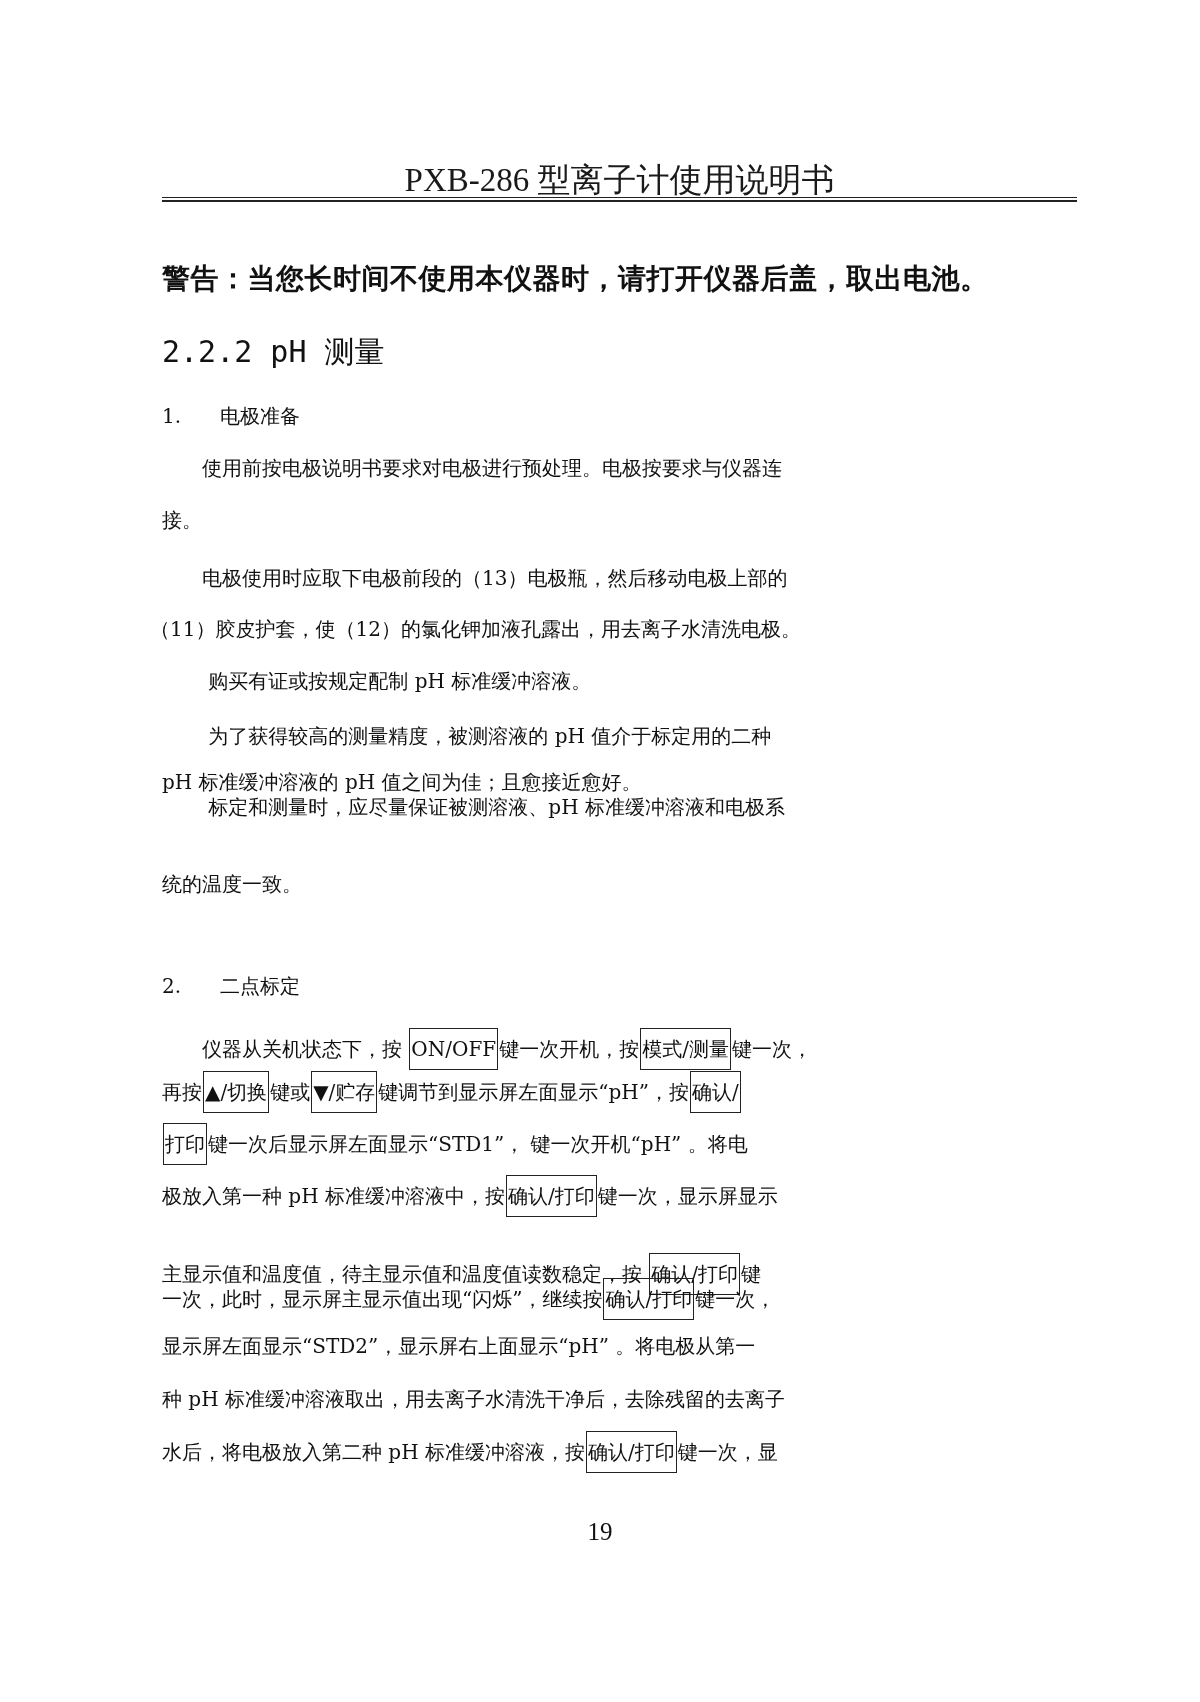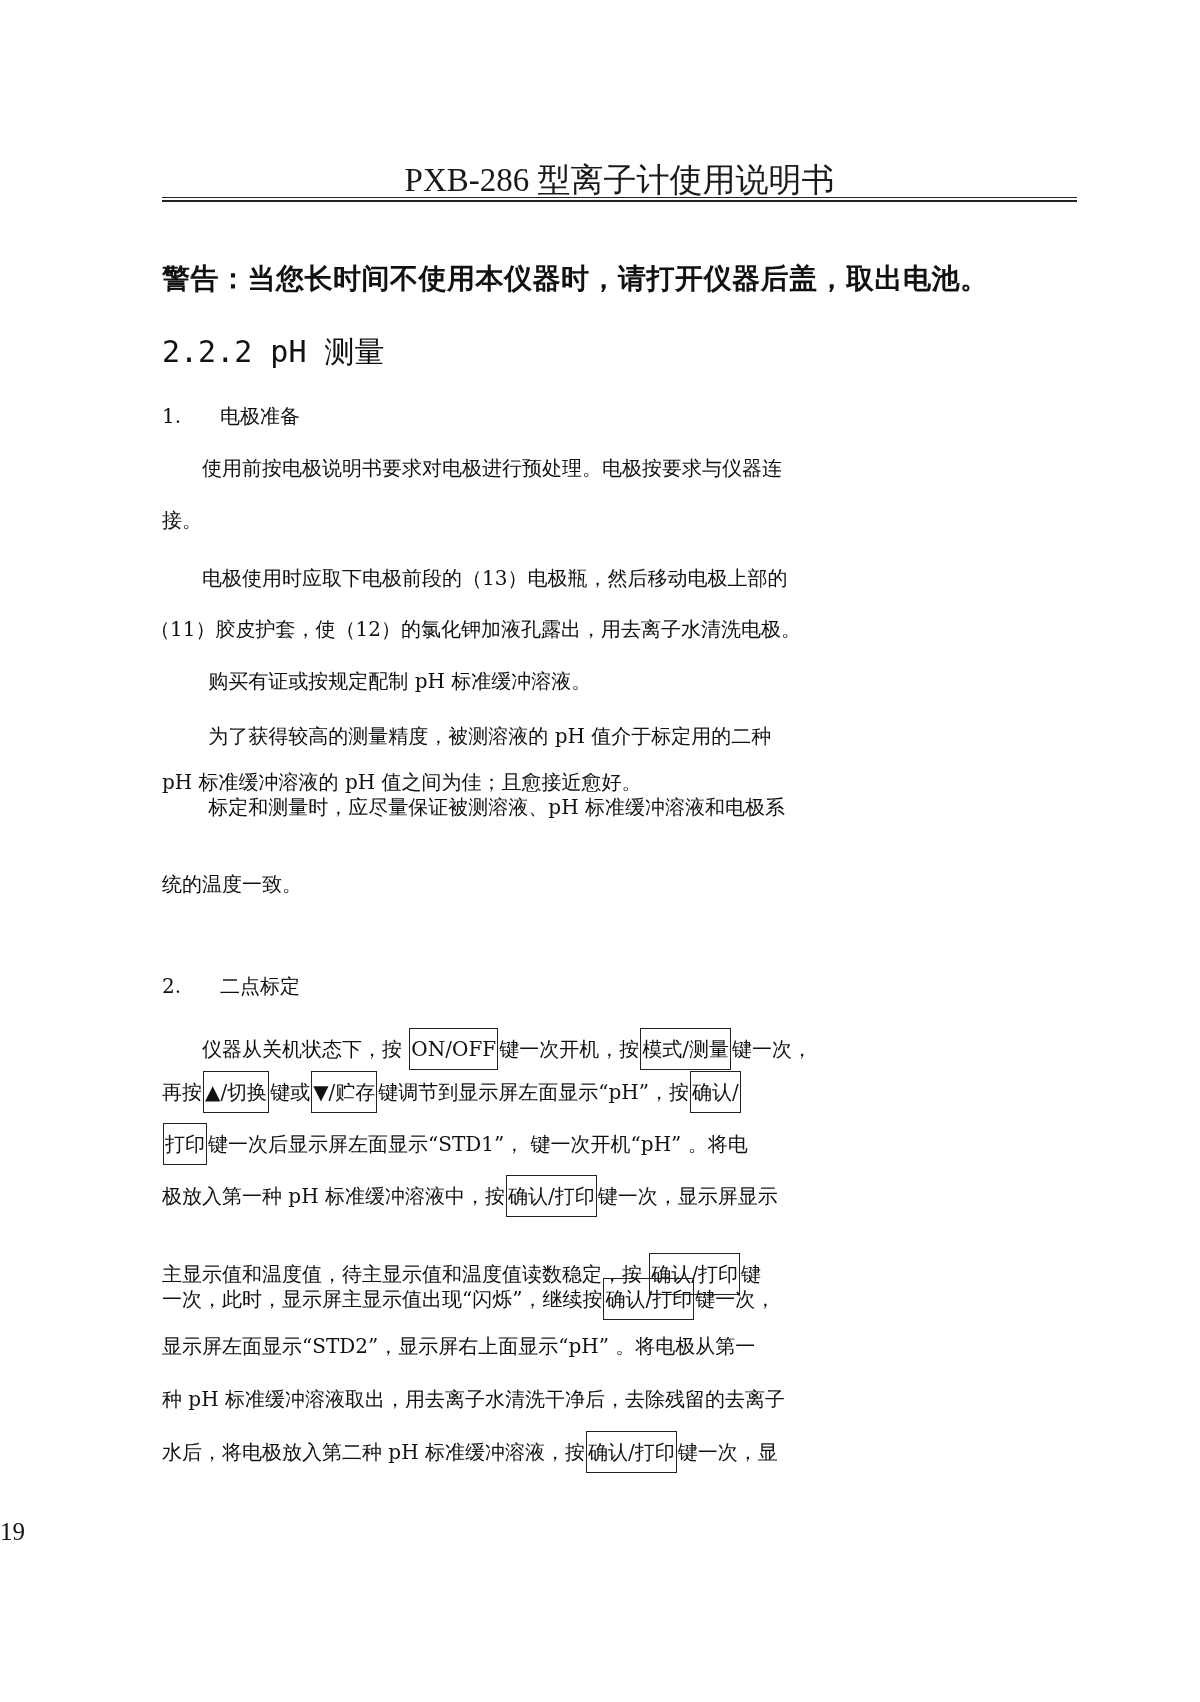--- a/index.html
+++ b/index.html
@@ -7,21 +7,21 @@
          font-family: "DejaVu Serif", "Liberation Serif", serif; color: #111; }
   .page-header { position: absolute; left: 162px; width: 915px; top: 158px; text-align: center;
                  font-family: "Liberation Serif", "DejaVu Serif", serif; font-size: 33px; color: #1a1a1a; }
   .header-rule { position: absolute; left: 162px; width: 915px; top: 197px; height: 0;
                  border-top: 1px solid #222; }
   .header-rule::after { content: ""; position: absolute; left: 0; right: 0; top: 2px; height: 2px; background: #222; }
   .line { position: absolute; left: 162px; white-space: nowrap; font-size: 20px; line-height: 36px; }
   .warning { font-family: "DejaVu Sans", "Liberation Sans", sans-serif; font-weight: bold; font-size: 28px; letter-spacing: 0.5px; }
   .section-title { font-family: "DejaVu Sans Mono", "Liberation Mono", monospace; font-size: 30px; }
   .key { border: 1.5px solid #222; padding: 0 1px; display: inline-block; line-height: 40px; margin: 0 1px; }
-  .page-number { position: absolute; left: 0; width: 1200px; top: 1518px; 
+  .page-number { position: absolute; left: 0; width: 1200px; top: 1518px; text-align: center;
                  font-family: "Liberation Serif", "DejaVu Serif", serif; font-size: 25px; }
   .num { display: inline-block; width: 58px; }
 </style>
 </head>
 <body>
 
 <div class="page-header">PXB-286 型离子计使用说明书</div>
 <div class="header-rule"></div>
 
 <div class="line warning" style="top:261px;">警告：当您长时间不使用本仪器时，请打开仪器后盖，取出电池。</div>

